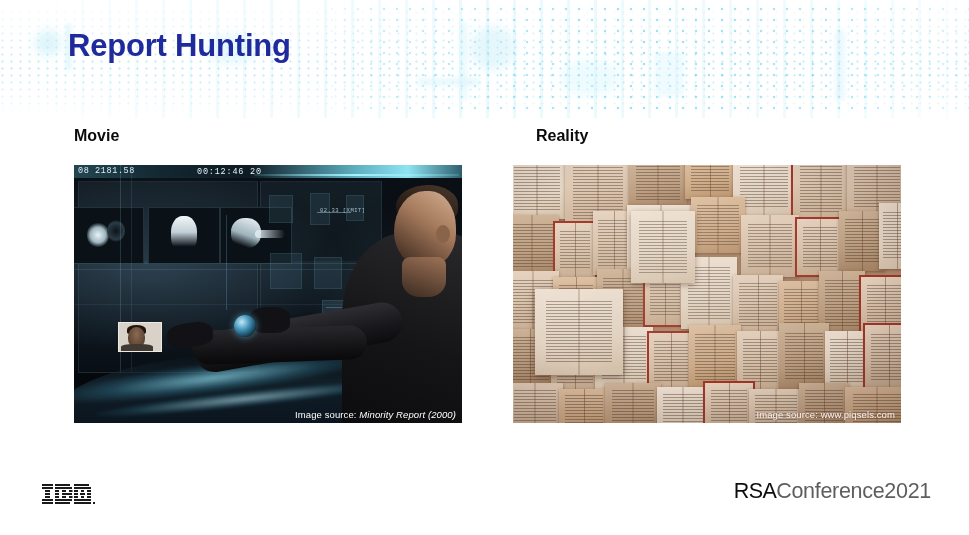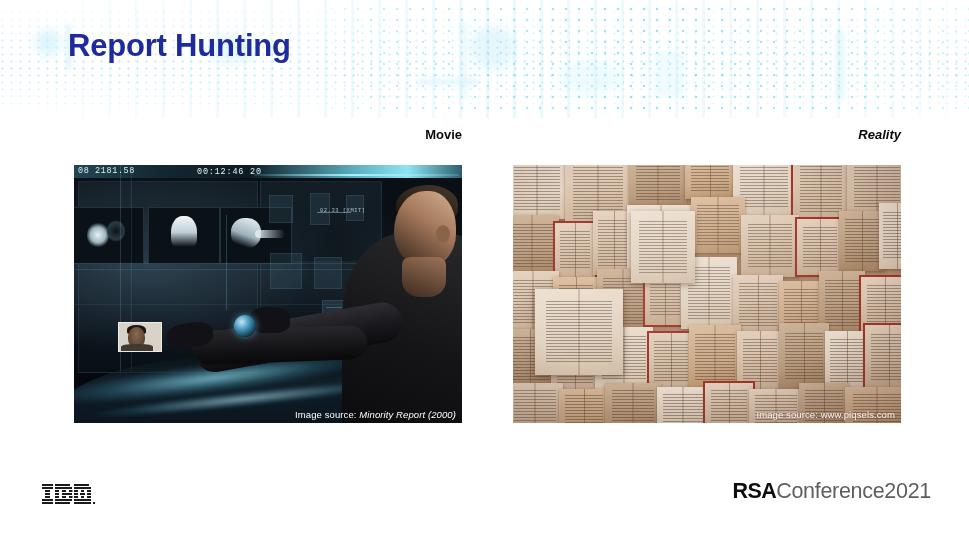--- a/index.html
+++ b/index.html
@@ -84,28 +84,28 @@
     color: #1f2a9c;
     letter-spacing: -0.2px;
     line-height: 1;
     white-space: nowrap;
   }
 
   
   .col-label {
     position: absolute;
     top: 127px;
-    font-size: 13px;
+    font-size: 16px;
     font-weight: bold;
     color: #0b0b0b;
-    text-align: right;
+    text-align: left;
     white-space: nowrap;
   }
   #label-movie   { left: 74px;  width: 388px; }
-  #label-reality { left: 513px; width: 388px; font-style: italic; }
+  #label-reality { left: 536px; width: 388px; }
 
   
   .photo {
     position: absolute;
     top: 165px;
     width: 388px;
     height: 258px;
     overflow: hidden;
   }
   #photo-movie   { left: 74px;  background: #05070a; }
@@ -333,21 +333,21 @@
   }
   #rsa-logo {
     position: absolute; right: 38px; top: 481px;
     font-size: 21.5px;
     line-height: 1;
     white-space: nowrap;
     color: #58585a;
     letter-spacing: -0.3px;
   }
   #rsa-logo .rsa-mark {
-    font-weight: bold;
+    font-weight: normal;
     color: #0d0d0d;
     letter-spacing: -0.6px;
     text-align: center;
   }
   #rsa-logo .rsa-rest { font-weight: normal; color: #5e5e60; }
 </style>
 </head>
 <body>
 
 <div id="slide">

